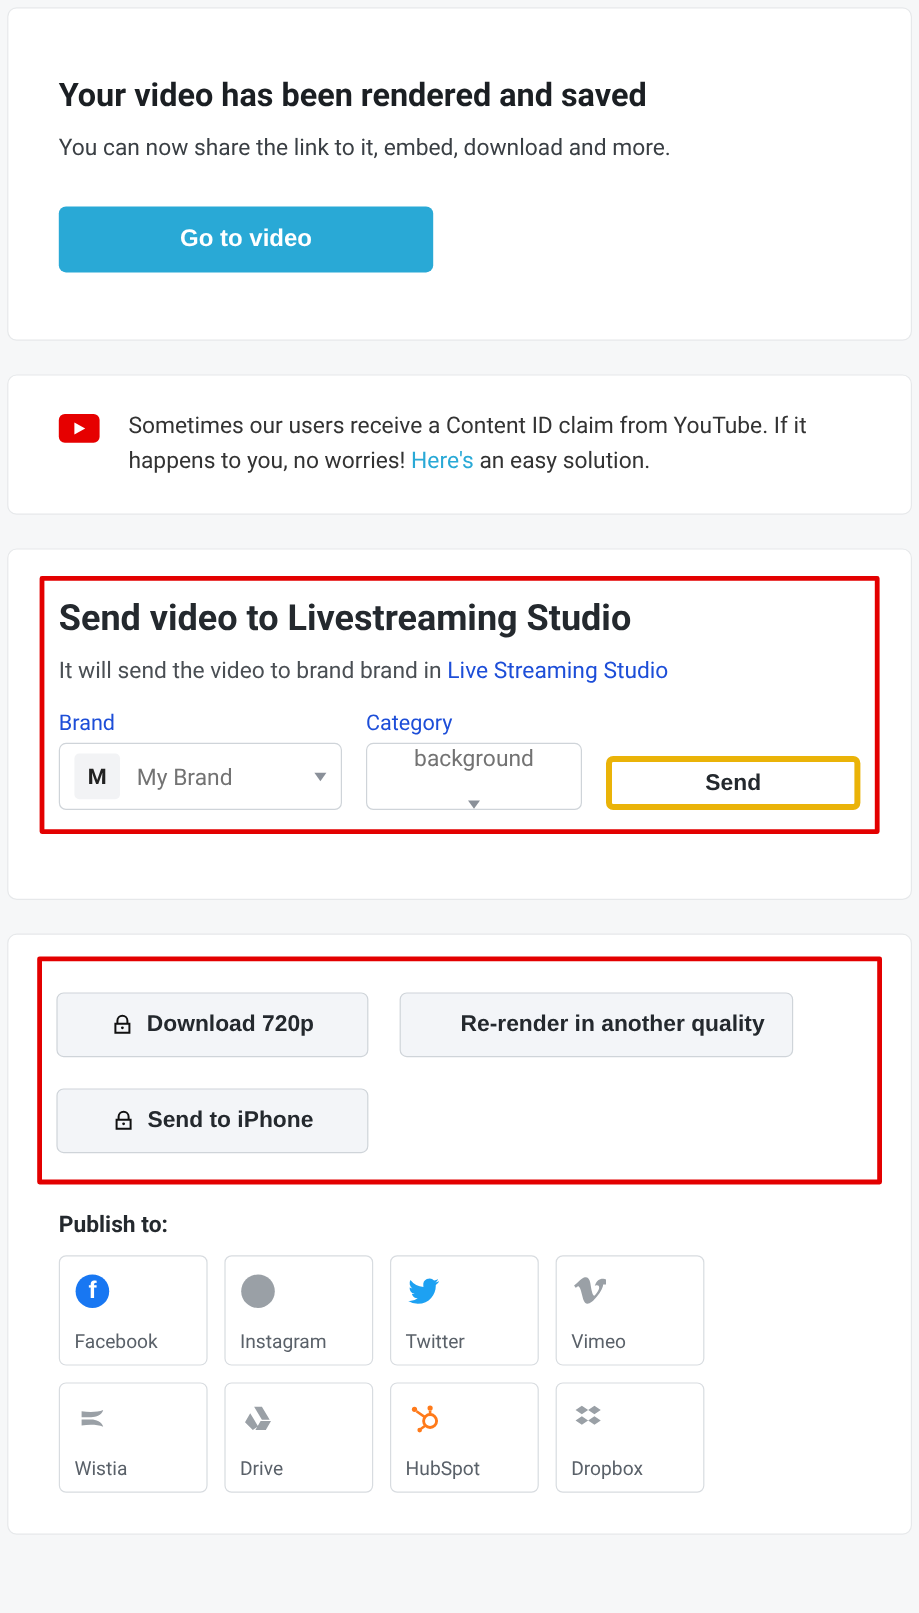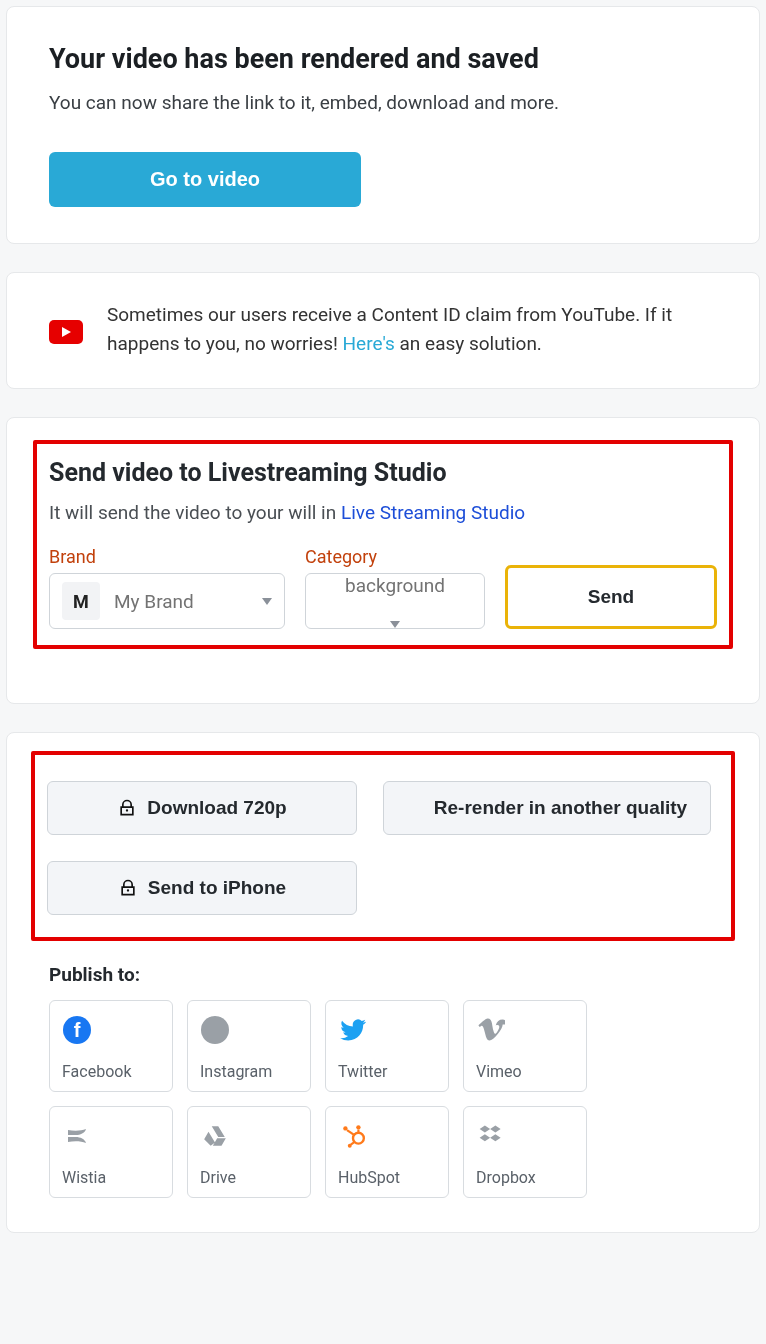--- a/index.html
+++ b/index.html
@@ -9,21 +9,21 @@
     width: 766px;
     min-height: 1344px;
     padding: 6px;
     color: #24292e;
   }
   .card {
     background: #fff;
     border-radius: 8px;
     border: 1px solid #e6e8ea;
     margin-bottom: 28px;
-    padding: 36px 42px;
+    padding: 56px 42px;
   }
   .card.tight { padding: 28px 42px 30px; }
   .title {
     font-size: 27px;
     font-weight: 700;
     color: #1b1f23;
     margin-bottom: 16px;
   }
   .subtitle {
     font-size: 19px;
@@ -38,21 +38,21 @@
     font-size: 20px;
     font-weight: 600;
     padding: 16px 0;
     width: 312px;
     cursor: pointer;
     text-align: center;
   }
   .notice {
     display: flex;
     gap: 24px;
-    align-items: center;
+    align-items: flex-start;
   }
   .yt-icon {
     width: 34px; height: 24px;
     background: #e60000;
     border-radius: 5px;
     position: relative;
     flex-shrink: 0;
     margin-top: 4px;
   }
   .yt-icon::after {
@@ -68,34 +68,34 @@
 
   .redbox {
     border: 4px solid #e30000;
     border-radius: 2px;
   }
   .redbox.section2 {
     padding: 14px 12px 16px;
     margin: -6px -8px 22px;
   }
   .section-title {
-    font-size: 25px;
+    font-size: 30px;
     font-weight: 700;
     color: #24292e;
     margin-bottom: 14px;
   }
   .section-sub {
     font-size: 19px;
     color: #4a4f54;
     margin-bottom: 22px;
   }
   .section-sub a { color: #1d4ed8; text-decoration: none; }
   .form-row { display: flex; gap: 20px; align-items: flex-end; }
   .field { display: flex; flex-direction: column; }
-  .field-label { font-size: 18px; color: #c2410c; margin-bottom: 6px; }
+  .field-label { font-size: 18px; color: #1d4ed8; margin-bottom: 6px; }
   .select {
     display: flex; align-items: center;
     border: 1px solid #cfd4d9;
     border-radius: 6px;
     height: 56px;
     padding: 0 12px;
     background: #fff;
   }
   .select.brand { width: 236px; }
   .select.category { width: 180px; flex-direction: column; }
@@ -109,43 +109,43 @@
   }
   .select-text { font-size: 19px; color: #737373; flex: 1; }
   .chev {
     width: 0; height: 0;
     border-left: 5px solid transparent;
     border-right: 5px solid transparent;
     border-top: 7px solid #8a9099;
   }
   .btn-send {
     flex: 1;
-    height: 64px;
-    border: 3px solid #eab308;
+    height: 45px;
+    border: 5px solid #eab308;
     border-radius: 6px;
     background: #fff;
     font-size: 19px;
     font-weight: 700;
     color: #24292e;
     cursor: pointer;
   }
 
   .card.nopad { padding: 30px 42px 34px; }
   .redbox.actions {
     padding: 26px 12px 22px;
     margin: -12px -18px 22px;
     display: flex; flex-wrap: wrap; gap: 26px;
   }
   .btn-outline {
     display: flex; align-items: center; justify-content: center; gap: 10px;
     border: 1px solid #cfd4d9;
     background: #f3f5f8;
     border-radius: 6px;
     height: 54px;
-    width: 310px;
+    width: 260px;
     font-size: 19px;
     font-weight: 600;
     color: #24292e;
     cursor: pointer;
   }
   .btn-outline.wide { width: 328px; padding-left: 27px; }
   .lock-icon {
     width: 20px; height: 20px;
     position: relative;
   }
@@ -193,21 +193,21 @@
     <p class="notice-text">
       <span>Sometimes our users receive a Content ID claim from YouTube. If it happens to you, no worries! </span><a href="#">Here's</a><span> an easy solution.</span>
     </p>
   </div>
 </div>
 
 <div class="card" style="padding:28px 34px 32px;">
   <div class="redbox section2">
     <h2 class="section-title">Send video to Livestreaming Studio</h2>
     <p class="section-sub">
-      <span>It will send the video to your will in </span><a href="#">Live Streaming Studio</a>
+      <span>It will send the video to brand brand in </span><a href="#">Live Streaming Studio</a>
     </p>
     <div class="form-row">
       <div class="field">
         <span class="field-label">Brand</span>
         <div class="select brand">
           <div class="brand-badge">M</div>
           <span class="select-text">My Brand</span>
           <span class="chev"></span>
         </div>
       </div>

